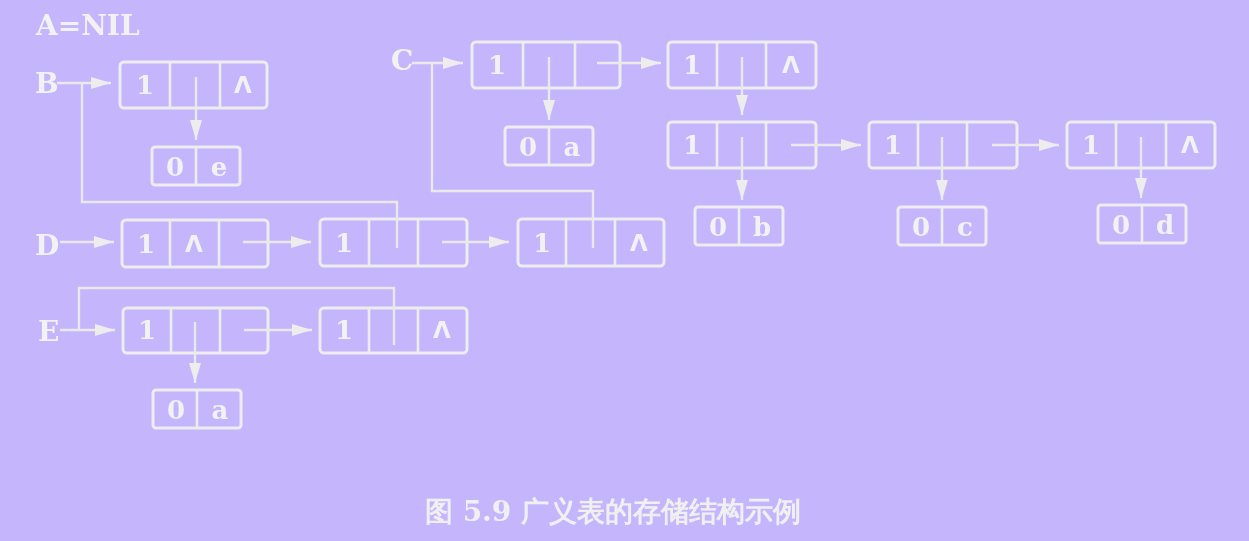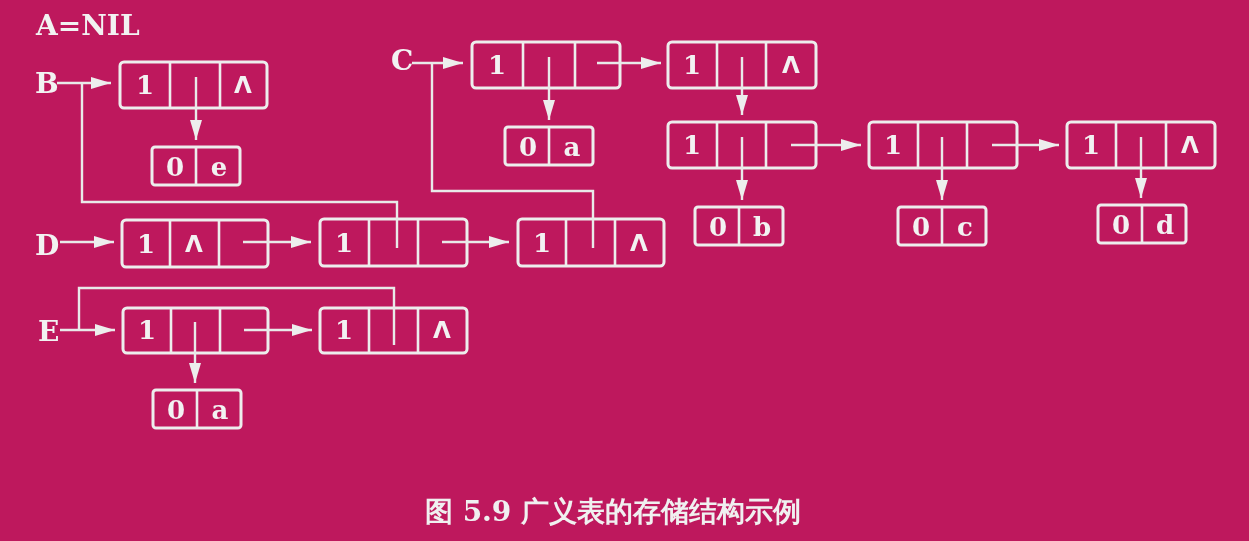--- a/index.html
+++ b/index.html
@@ -1,18 +1,18 @@
 <!DOCTYPE html>
 <html><head>
 <meta charset="utf-8">
 <style>
   html,body { margin:0; padding:0; background:#000; }
   .stage {
     position:relative; width:1249px; height:541px;
-    background:#be185d; overflow:hidden;
+    background:#c4b5fd; overflow:hidden;
     font-family:"DejaVu Serif", serif;
   }
   svg { display:block; }
   .box   { fill:none; stroke:#ededed; stroke-width:3; }
   .cdiv  { stroke:#ededed; stroke-width:2.6; }
   .ln    { stroke:#e9e9e9; stroke-width:2.4; fill:none; }
   .tag   { font-family:"DejaVu Serif", serif; font-weight:bold; font-size:26px;
            fill:#f2f2f2; text-anchor:middle; }
   .lam   { font-family:"DejaVu Sans", sans-serif; font-weight:bold; font-size:23px;
            fill:#f2f2f2; text-anchor:middle; }

